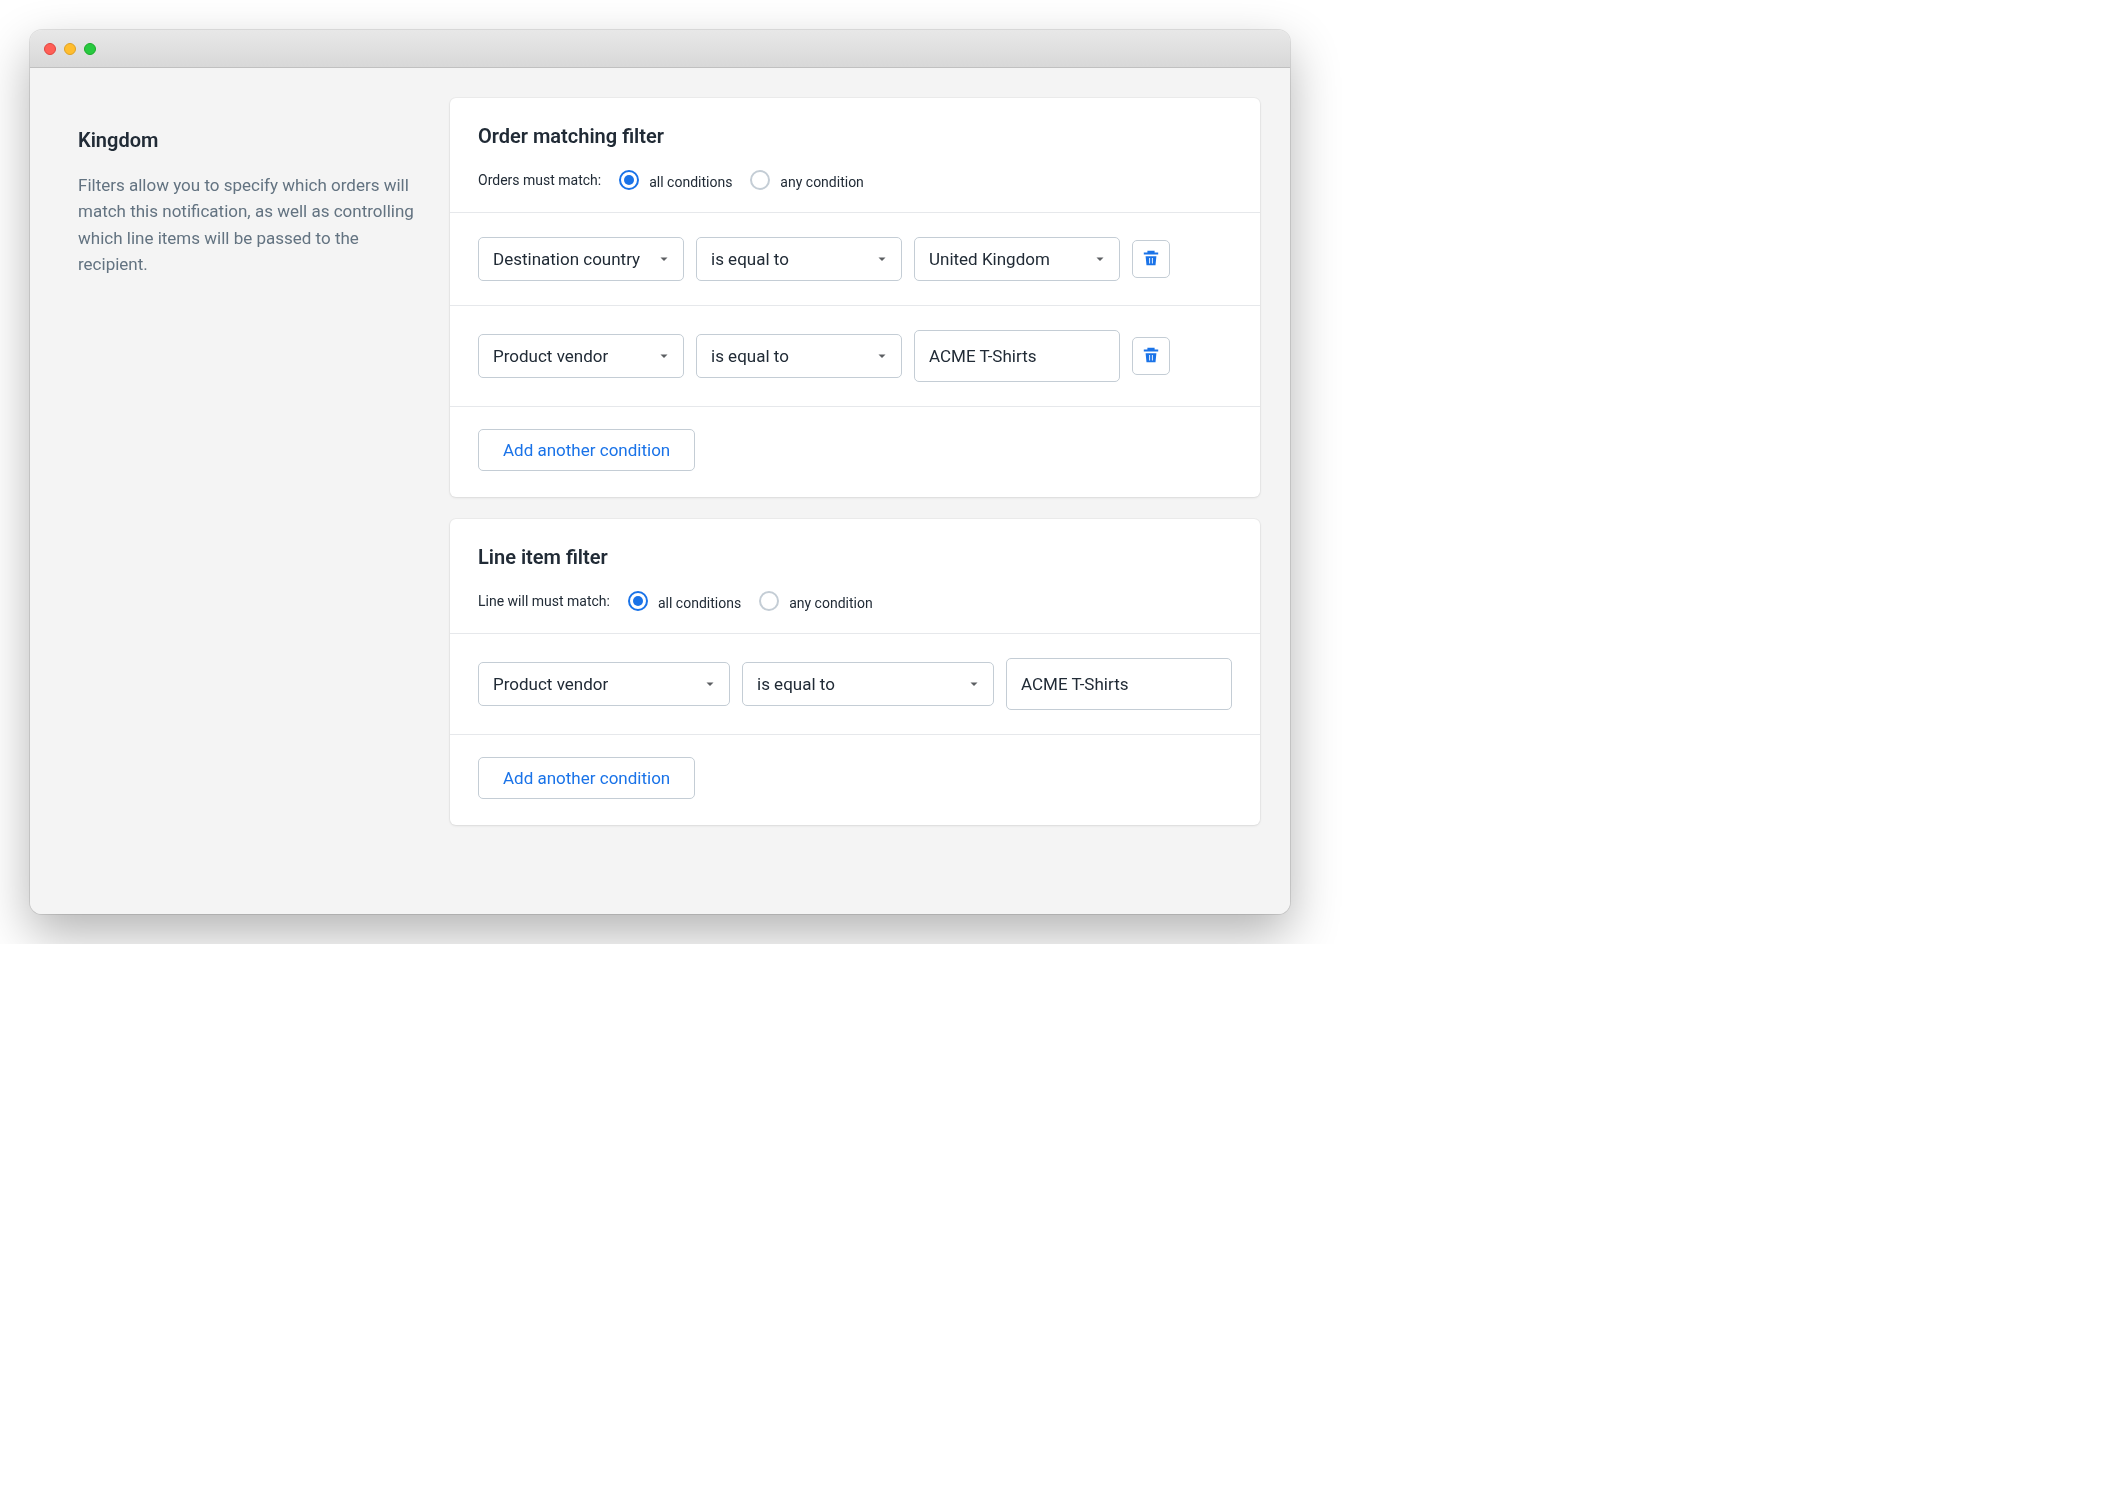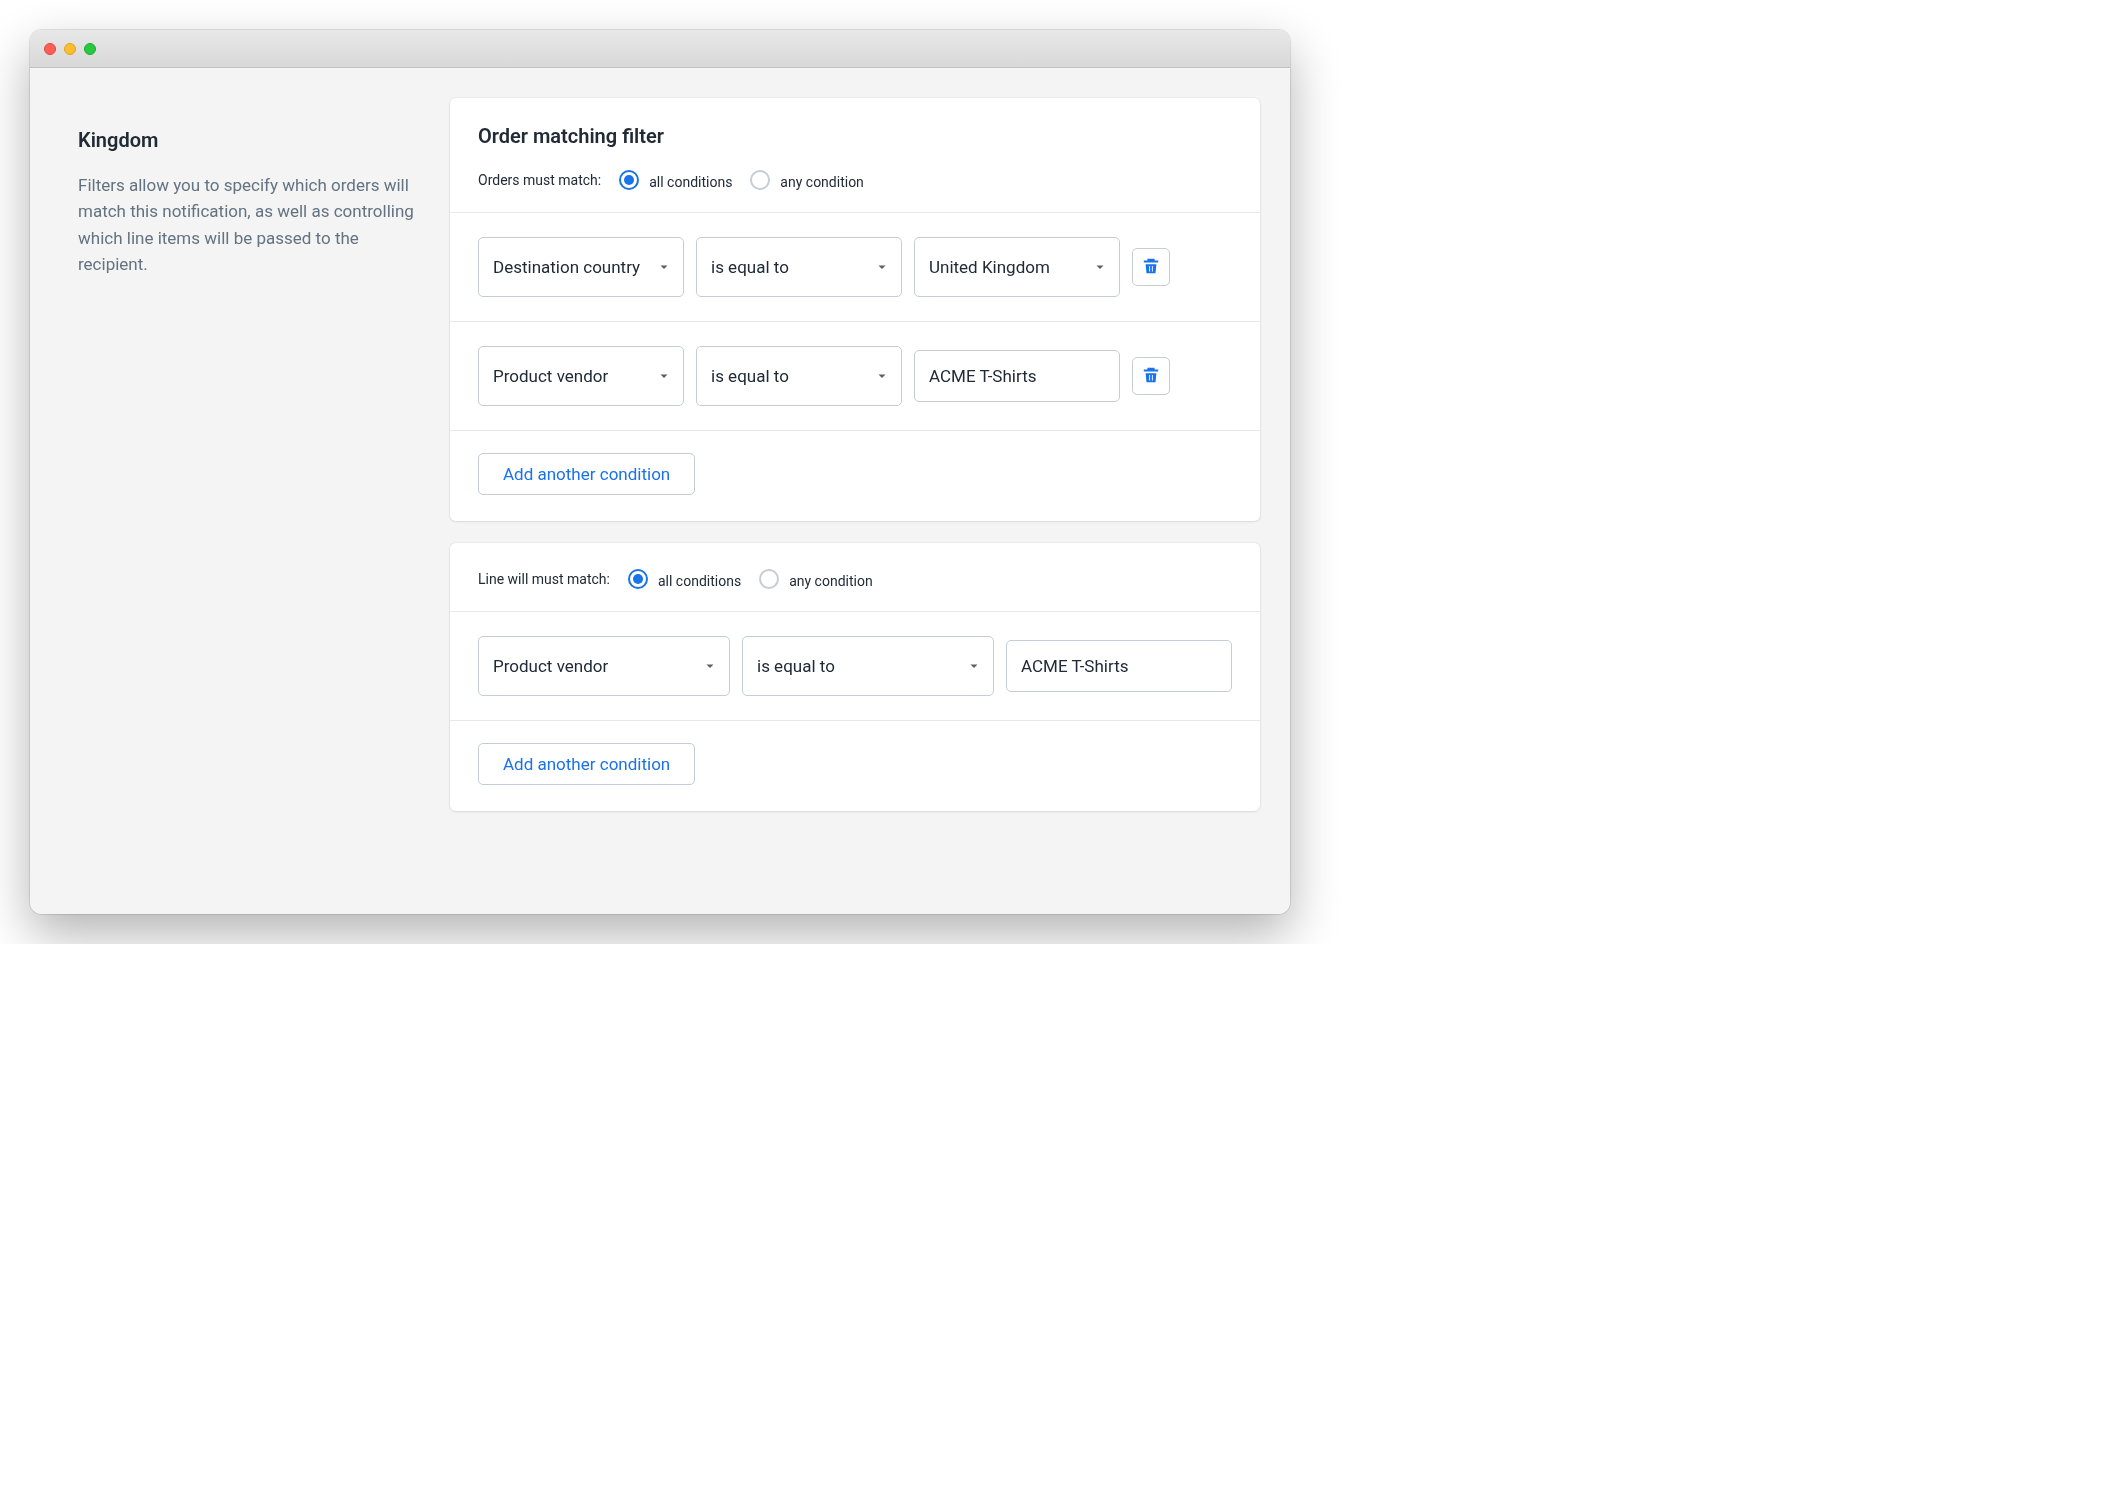--- a/index.html
+++ b/index.html
@@ -129,21 +129,21 @@
       padding: 24px 0;
       align-items: center;
     }
     .condition-row.narrow > .select,
     .condition-row.narrow > .text-input {
       flex: 1 1 0;
       min-width: 0;
     }
     .select {
       position: relative;
-      height: 60px;
+      height: 44px;
       width: 206px;
       border: 1px solid #c4cdd5;
       border-radius: 5px;
       background: #fff;
       display: flex;
       align-items: center;
       padding: 0 40px 0 14px;
       font-size: 17px;
       color: #212b36;
       cursor: pointer;
@@ -308,20 +308,21 @@
             </span>
           </button>
         </div>
 
         <div class="divider"></div>
 
         <button class="add-btn">Add another condition</button>
       </div>
 
       <div class="card">
+        <h3>Line item filter</h3>
 
         <div class="match-row">
           <span>Line will must match:</span>
           <div class="radio-group">
             <label class="radio-option">
               <span class="radio checked"></span>
               <span>all conditions</span>
             </label>
             <label class="radio-option">
               <span class="radio"></span>

